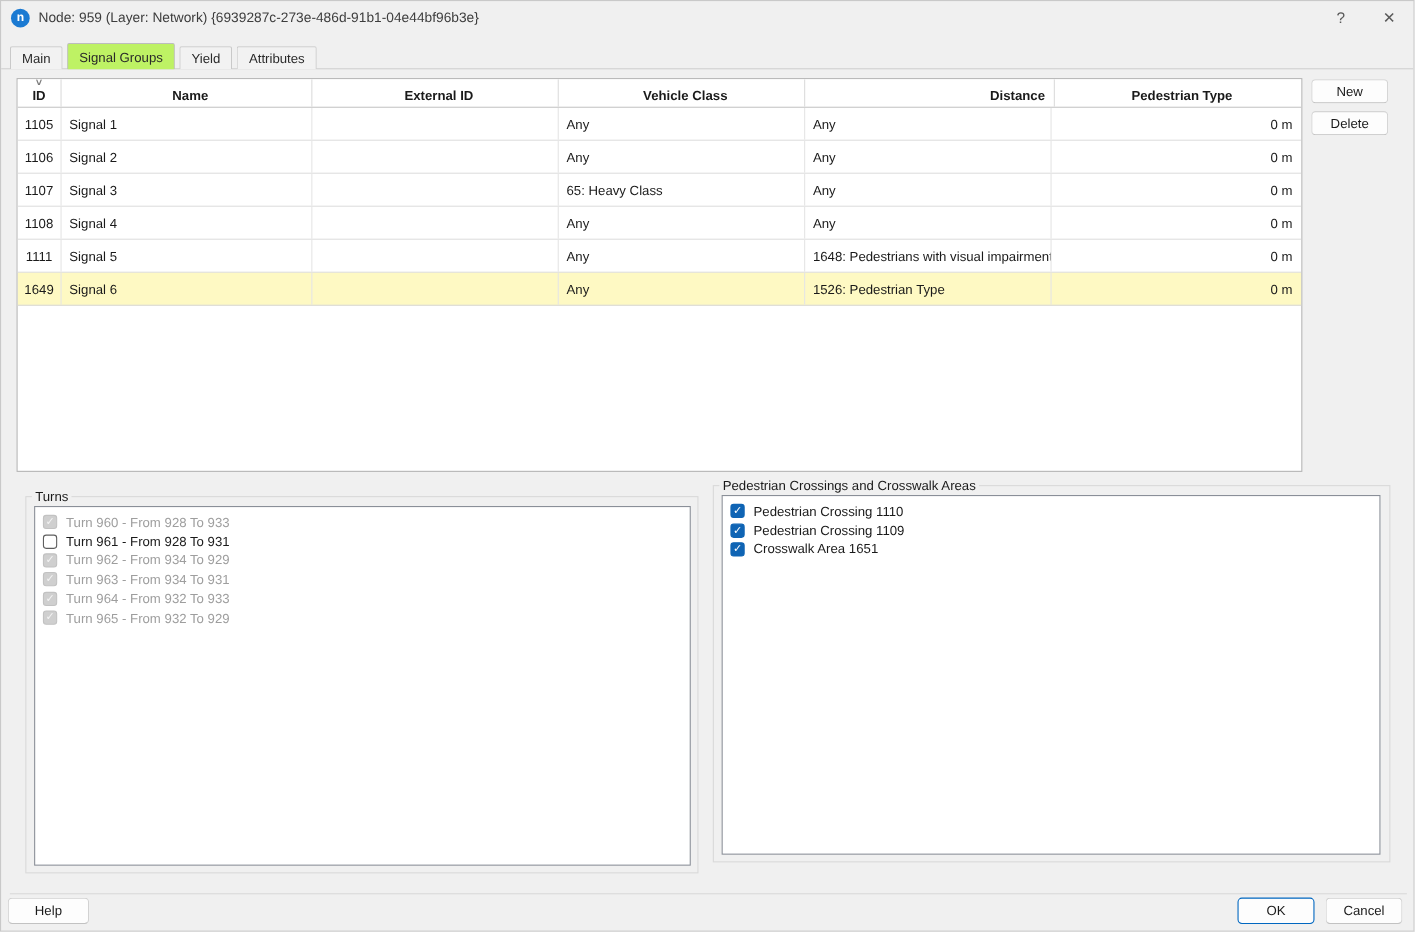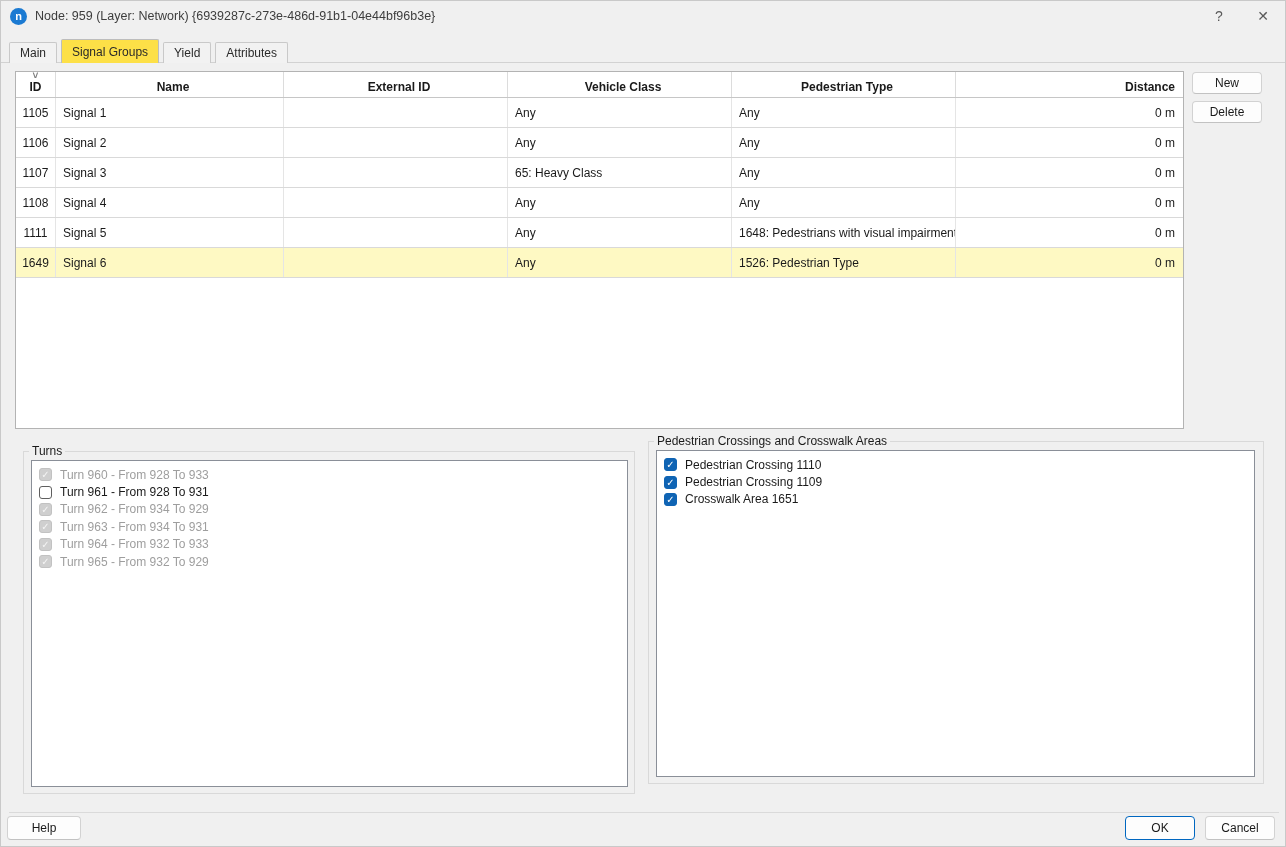--- a/index.html
+++ b/index.html
@@ -16,21 +16,21 @@
     margin-left:9px;line-height:1;}
   .win-title{margin-left:8px;color:#3d3d3d;font-size:12.5px;}
   .titlebar-btns{margin-left:auto;display:flex;}
   .tb-btn{width:44px;height:30px;display:flex;align-items:center;justify-content:center;
     color:#5a5a5a;font-size:14px;}
   
   .tabbar{position:absolute;left:8px;top:38px;height:24px;display:flex;align-items:flex-end;z-index:3;}
   .tab{height:21px;padding:0 10px;display:flex;align-items:center;margin-right:4px;
     background:#f2f2f2;border:1px solid #c9c9c9;border-bottom:none;color:#2a2a2a;
     border-top-left-radius:2px;border-top-right-radius:2px;}
-  .tab.active{height:24px;background:#fde047;border:1px solid #bdbdbd;border-bottom:none;z-index:4;}
+  .tab.active{height:24px;background:#bef264;border:1px solid #bdbdbd;border-bottom:none;z-index:4;}
   .pane-line{position:absolute;left:0;top:61px;width:100%;height:1px;background:#d2d2d2;z-index:2;}
   
   .sigtable{position:absolute;left:14px;top:70px;width:1169px;height:358px;
     background:#fff;border:1px solid #b3b3b3;overflow:hidden;}
   .thead{display:flex;height:26px;border-bottom:1px solid #c6c6c6;position:relative;background:#fff;}
   .th{display:flex;align-items:flex-end;justify-content:center;font-weight:bold;
     padding-bottom:3px;border-right:1px solid #dcdcdc;position:relative;}
   .th:last-child{border-right:none;}
   .sort-ind{position:absolute;top:-1px;left:50%;transform:translateX(-50%);
     color:#7c7c7c;font-size:10px;line-height:10px;}
@@ -94,22 +94,22 @@
       <div class="tab">Attributes</div>
     </div>
   <div class="pane-line"></div>
 
   <div class="sigtable">
     <div class="thead" id="thead">
         <div class="th c0">ID<div class="sort-ind">˅</div></div>
         <div class="th c1">Name</div>
         <div class="th c2">External ID</div>
         <div class="th c3">Vehicle Class</div>
+        <div class="th c5">Distance</div>
         <div class="th c4">Pedestrian Type</div>
-        <div class="th c5">Distance</div>
       </div>
     <div id="tbody">
         <div class="trow">
           <div class="td c0">1105</div>
           <div class="td c1">Signal 1</div>
           <div class="td c2"></div>
           <div class="td c3">Any</div>
           <div class="td c4">Any</div>
           <div class="td c5">0 m</div>
         </div>

